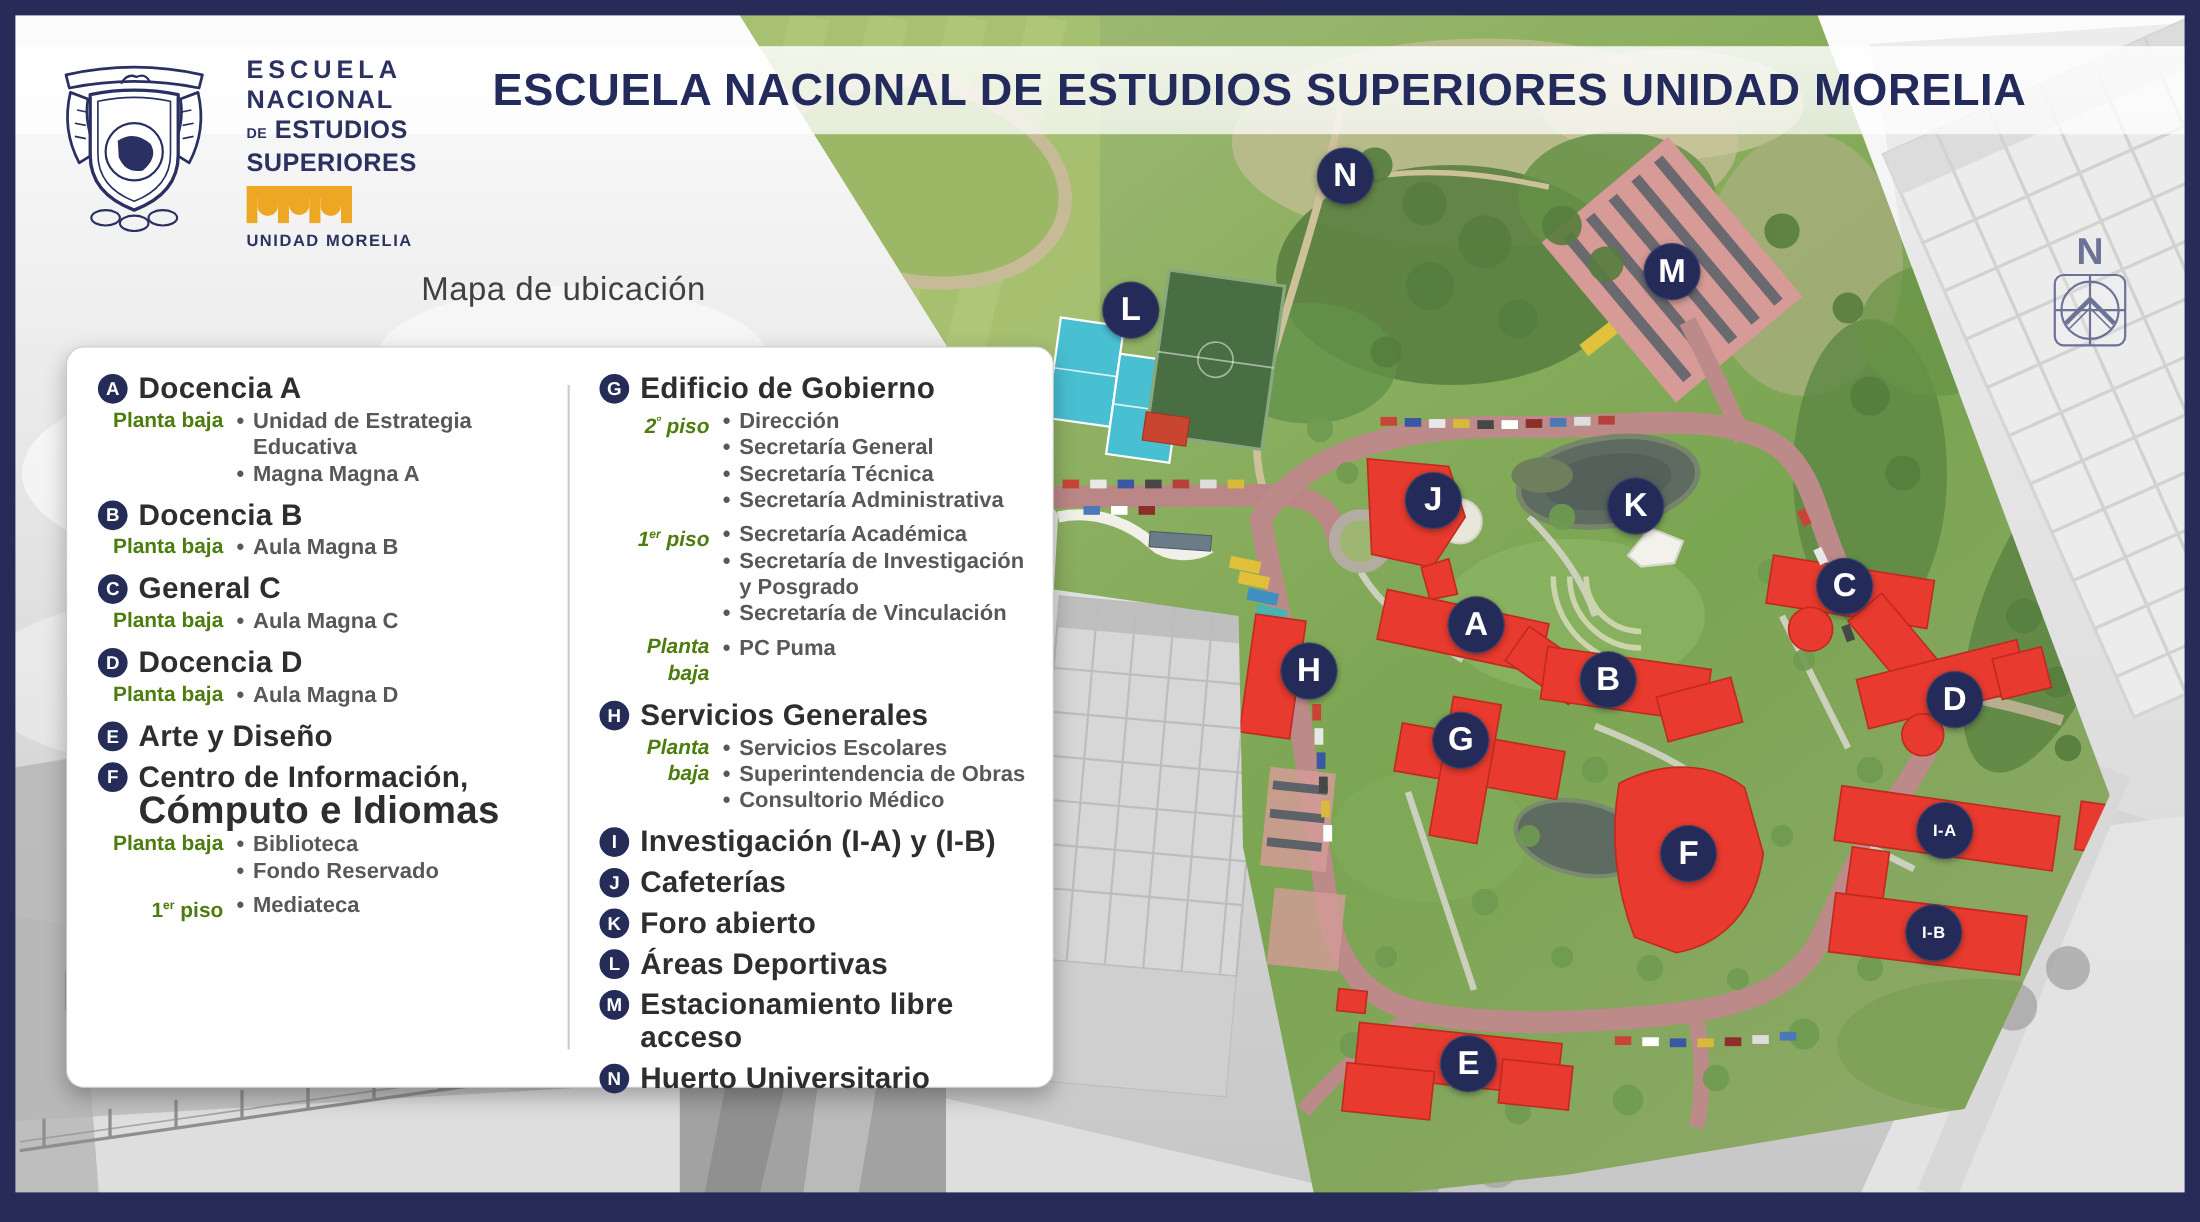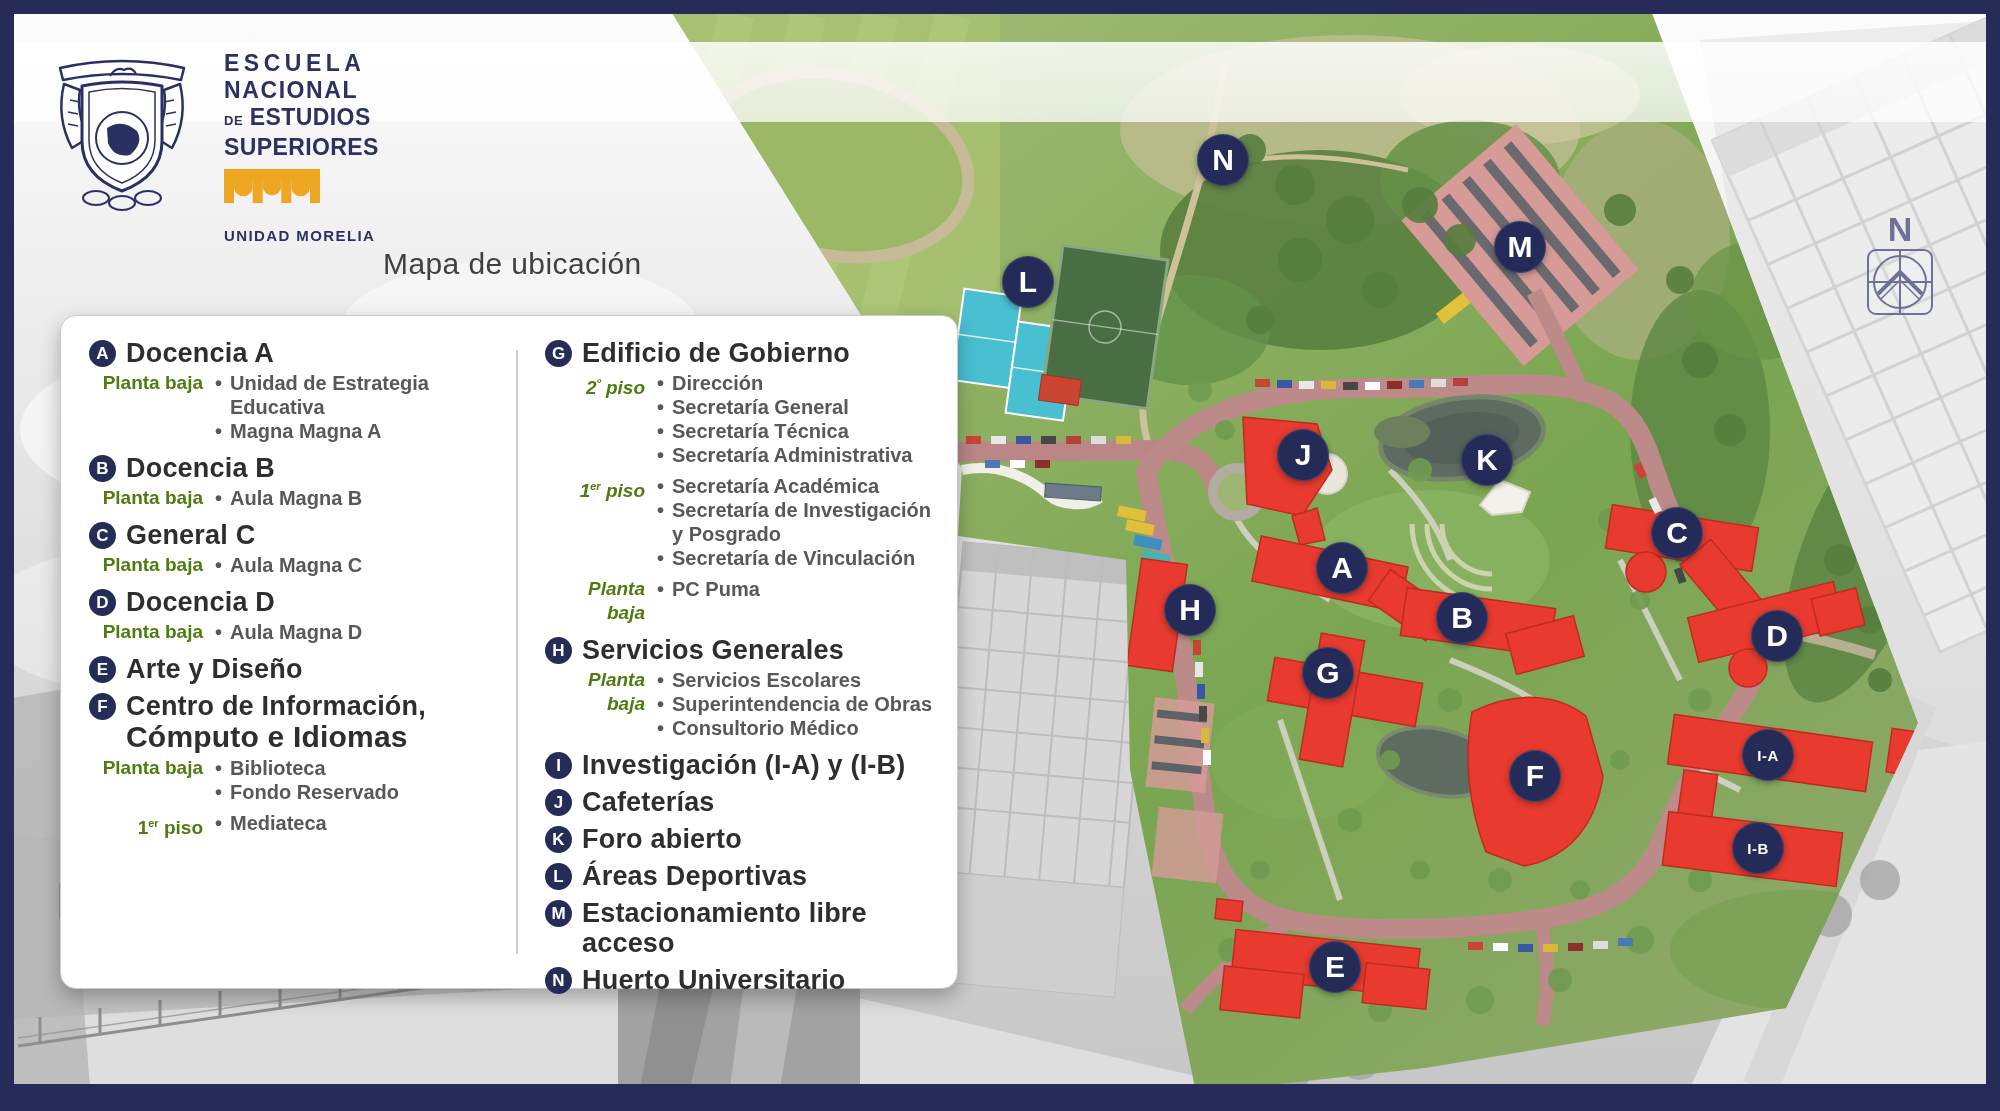--- a/index.html
+++ b/index.html
@@ -18,36 +18,36 @@
   .subtitle{position:absolute;left:383px;top:247px;z-index:9;font-size:30px;font-weight:400;
             letter-spacing:.4px;color:#404040;}
   
   .logo{position:absolute;left:50px;top:44px;z-index:12;}
   .crest{position:absolute;left:2px;top:2px;}
   .logo-text{position:absolute;left:174px;top:6px;width:180px;color:#2b3262;}
   .lt-line{font-size:23px;font-weight:700;line-height:27px;white-space:nowrap;}
   .lt-sp1{letter-spacing:4.5px;} .lt-sp2{letter-spacing:1.6px;} .lt-sp3{letter-spacing:.4px;}
   .lt-small{font-size:13px;font-weight:700;letter-spacing:.5px;}
   .aqueduct{margin-top:8px;}
-  .unit{margin-top:20px;font-size:15px;font-weight:700;letter-spacing:1.4px;color:#2b3262;white-space:nowrap;}
+  .unit{margin-top:3px;font-size:15px;font-weight:700;letter-spacing:1.4px;color:#2b3262;white-space:nowrap;}
   
   .panel{position:absolute;left:60px;top:315px;width:898px;height:674px;background:#fff;
          border:1px solid #c9c9c9;border-radius:16px;z-index:20;
          box-shadow:0 8px 20px rgba(0,0,0,.28);}
   .divider{position:absolute;left:455px;top:34px;bottom:34px;width:2px;background:#cccccc;}
   .col{position:absolute;top:22px;}
   .col-left{left:28px;width:420px;}
   .col-right{left:484px;width:400px;}
   .entry{margin-bottom:10px;}
   .entry.simple{margin-bottom:7px;}
   .ehead{display:flex;align-items:flex-start;gap:10px;}
   .badge{flex:0 0 auto;width:27px;height:27px;margin-top:2px;border-radius:50%;background:#262c58;
          color:#fff;font-size:17px;font-weight:700;display:flex;align-items:center;justify-content:center;}
   .etitle{font-size:27px;font-weight:700;color:#2e2e30;line-height:30px;letter-spacing:.2px;}
-  .etitle2{margin-left:37px;font-size:30px;font-weight:700;color:#2e2e30;line-height:32px;letter-spacing:.2px;}
+  .etitle2{margin-left:37px;font-size:35px;font-weight:700;color:#2e2e30;line-height:32px;letter-spacing:.2px;}
   .floor{display:flex;margin:3px 0 7px 0;}
   .flabel{flex:0 0 auto;text-align:right;color:#4d7c0f;font-size:19px;font-weight:600;line-height:24px;padding-right:12px;}
   .col-left .flabel{width:126px;}
   .col-right .flabel{width:112px;font-style:italic;}
   .flabel sup{font-size:11px;}
   .fitems{flex:1;}
   .fitem{display:flex;gap:8px;font-size:20px;font-weight:700;color:#57585a;line-height:24px;}
   .bullet{flex:0 0 auto;}
   
   .mk{position:absolute;width:52px;height:52px;border-radius:50%;background:#252b59;color:#fff;
@@ -390,20 +390,21 @@
           <rect x="1195" y="662" width="8" height="15" fill="#e8e8e8"></rect>
         <rect x="1197" y="684" width="8" height="15" fill="#3a57a5"></rect>
           <rect x="1199" y="706" width="8" height="15" fill="#474747"></rect>
         <rect x="1201" y="728" width="8" height="15" fill="#d9b93c"></rect>
           <rect x="1203" y="750" width="8" height="15" fill="#ffffff"></rect>
       </g>
     </g>
   </svg>
 
   <div class="band"></div>
+  <div class="title">ESCUELA NACIONAL DE ESTUDIOS SUPERIORES UNIDAD MORELIA</div>
   <div class="subtitle">Mapa de ubicación</div>
 
   <div class="logo">
     <svg class="crest" width="140" height="165" viewBox="0 0 140 165">
       <g stroke="#2a3162" fill="none" stroke-width="2.5" stroke-linejoin="round">
         <path d="M8,22 Q70,8 132,22 L129,34 Q70,22 11,34 Z" fill="#ffffff"></path>
         <path d="M12,38 Q4,72 20,102 L36,92 Q24,66 28,44 Z" fill="#ffffff"></path>
         <path d="M128,38 Q136,72 120,102 L104,92 Q116,66 112,44 Z" fill="#ffffff"></path>
         <path d="M58,30 q6,-10 14,-6 q8,-4 12,4" stroke-width="2"></path>
         <path d="M30,40 Q70,32 110,40 L110,95 Q110,130 70,145 Q30,130 30,95 Z" fill="#ffffff" stroke-width="3"></path>

